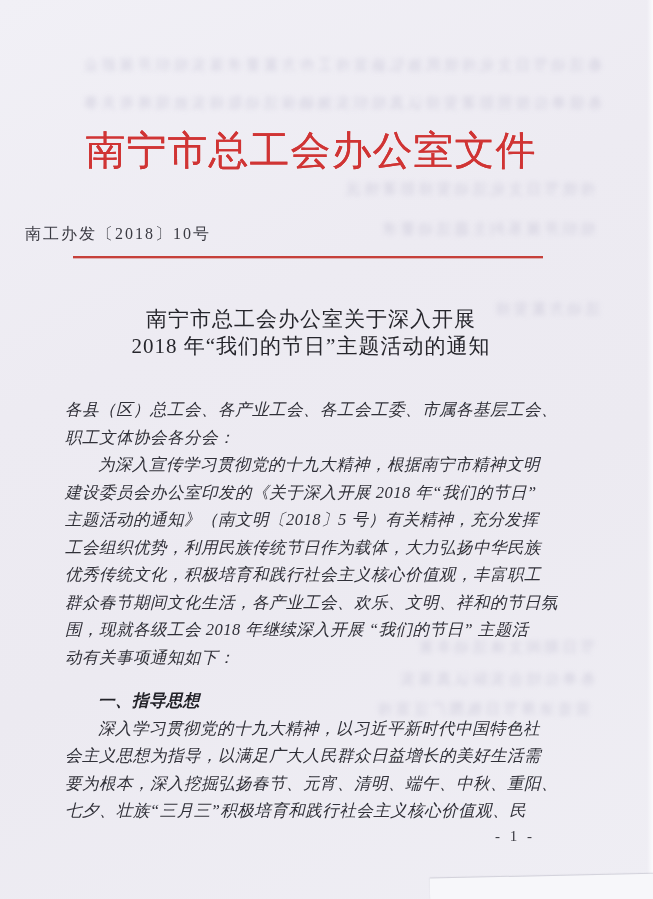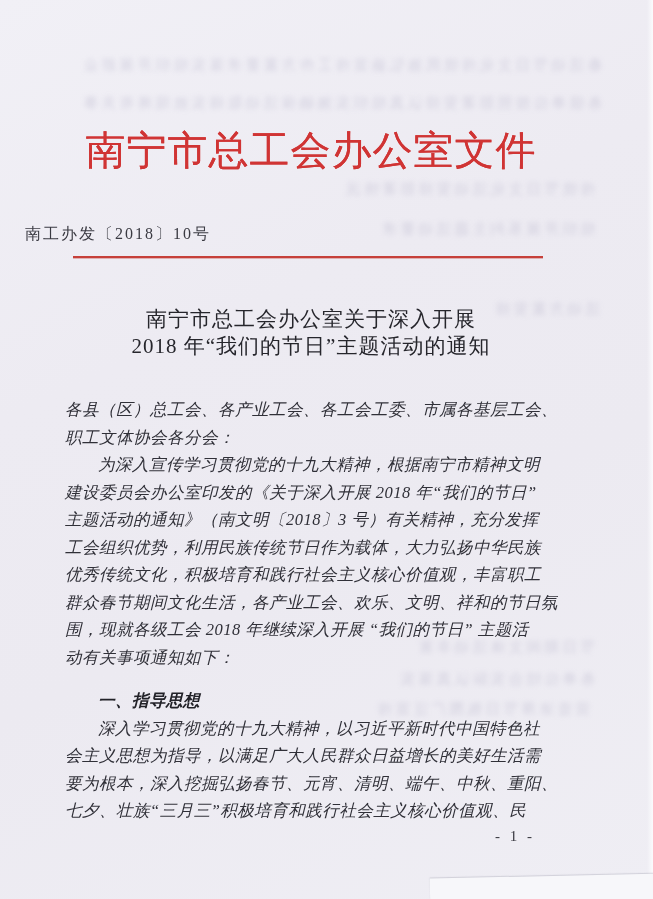--- a/index.html
+++ b/index.html
@@ -108,21 +108,21 @@
     <div>南宁市总工会办公室关于深入开展</div>
     <div>2018 年“我们的节日”主题活动的通知</div>
   </div>
 
   <div class="body-block layer">
     <div class="bline">各县（区）总工会、各产业工会、各工会工委、市属各基层工会、</div>
     <div class="bline">职工文体协会各分会：</div>
 
     <div class="bline indent">为深入宣传学习贯彻党的十九大精神，根据南宁市精神文明</div>
     <div class="bline">建设委员会办公室印发的《关于深入开展 2018 年“我们的节日”</div>
-    <div class="bline">主题活动的通知》（南文明〔2018〕3 号）有关精神，充分发挥</div>
+    <div class="bline">主题活动的通知》（南文明〔2018〕5 号）有关精神，充分发挥</div>
     <div class="bline">工会组织优势，利用民族传统节日作为载体，大力弘扬中华民族</div>
     <div class="bline">优秀传统文化，积极培育和践行社会主义核心价值观，丰富职工</div>
     <div class="bline">群众春节期间文化生活，各产业工会、欢乐、文明、祥和的节日氛</div>
     <div class="bline">围，现就各级工会 2018 年继续深入开展 “我们的节日” 主题活</div>
     <div class="bline">动有关事项通知如下：</div>
 
     <div class="bline indent section-head">一、指导思想</div>
 
     <div class="bline indent">深入学习贯彻党的十九大精神，以习近平新时代中国特色社</div>
     <div class="bline">会主义思想为指导，以满足广大人民群众日益增长的美好生活需</div>

